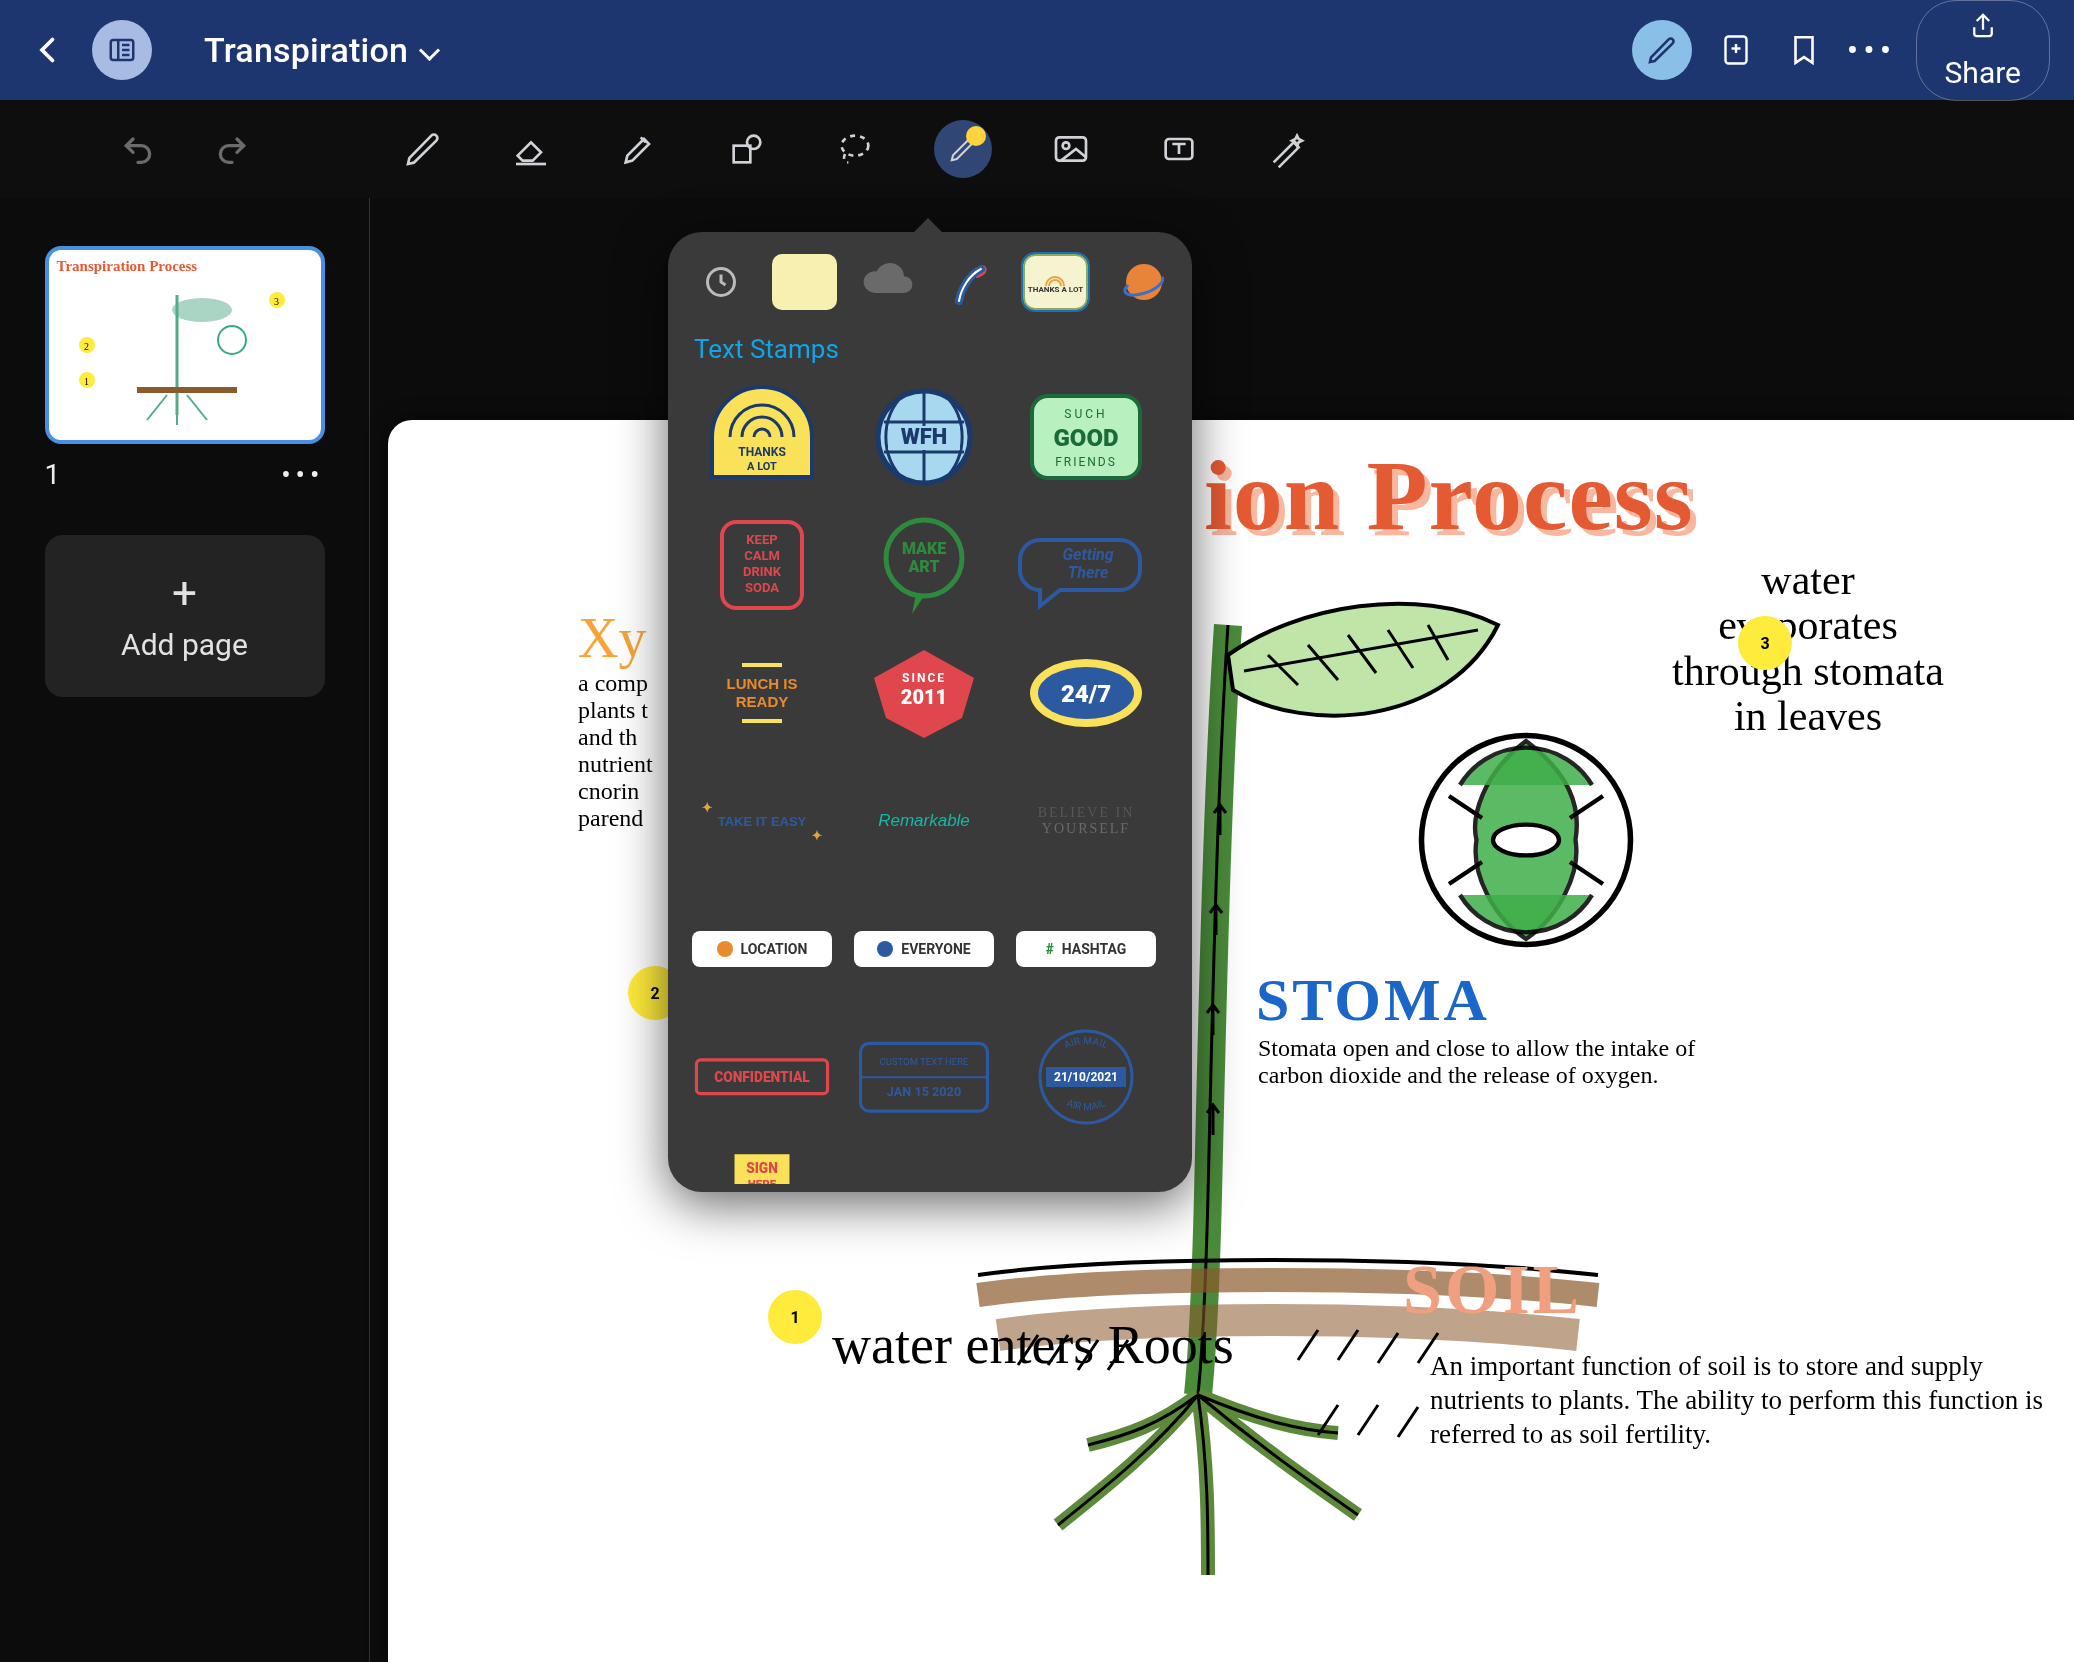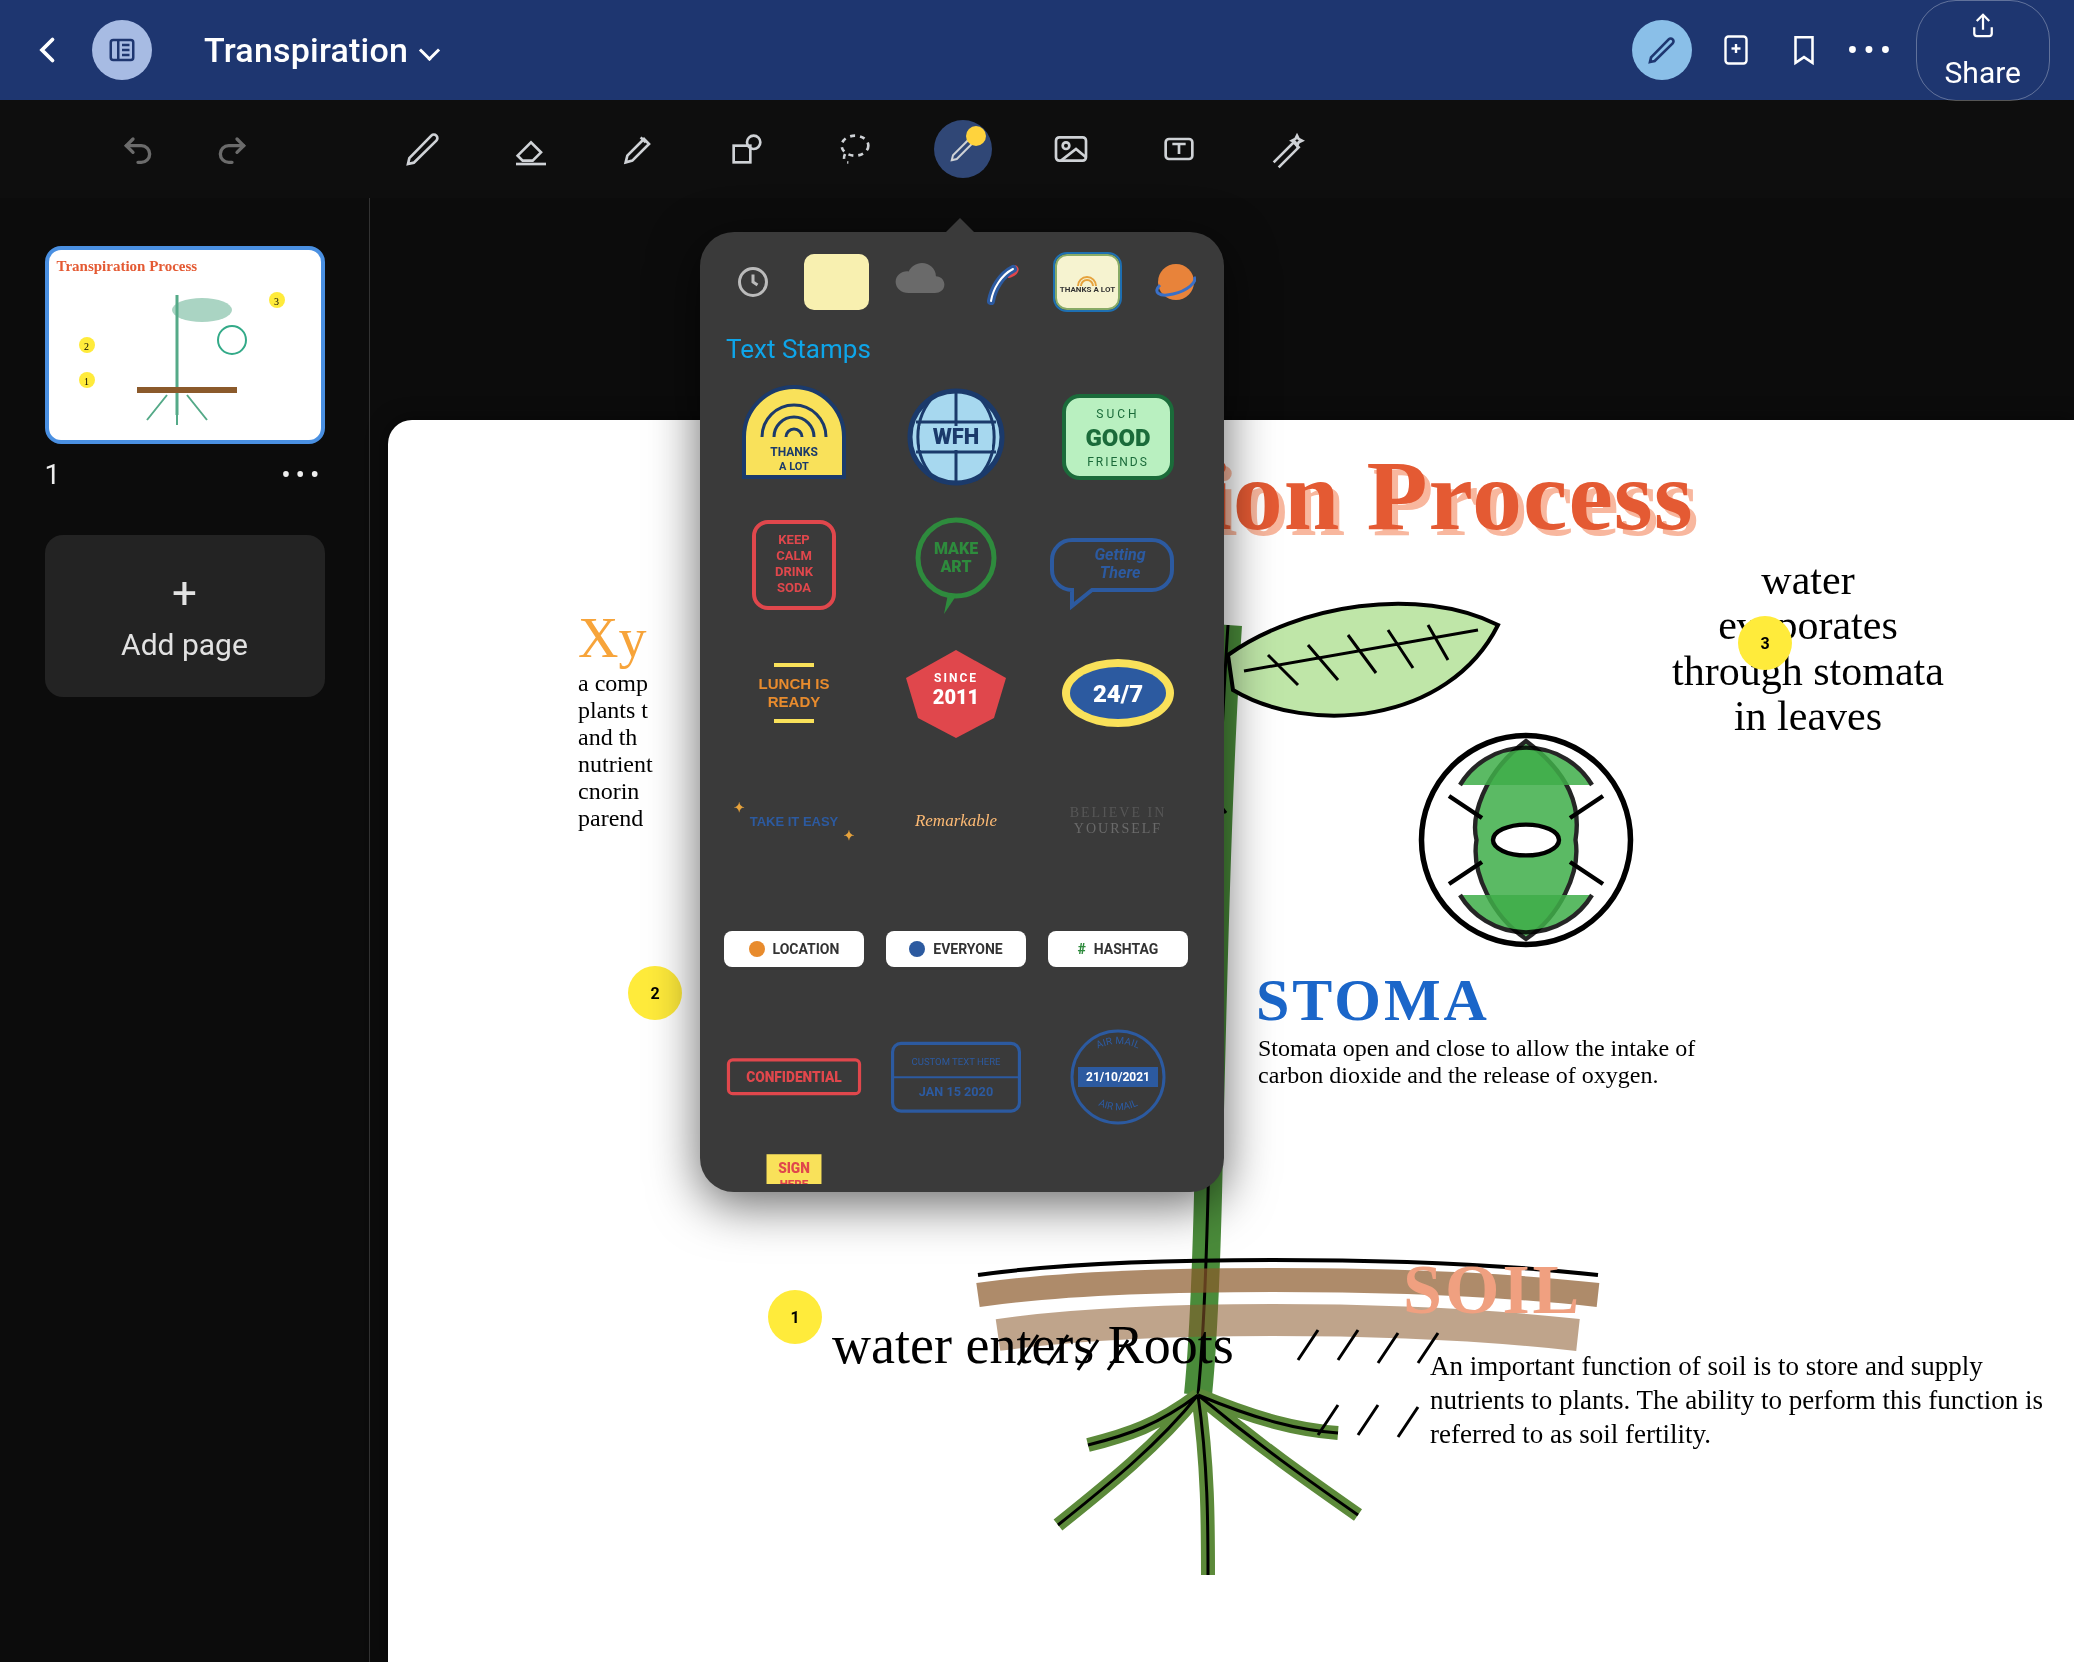--- a/index.html
+++ b/index.html
@@ -80,21 +80,21 @@
 
   
   .evap { position:absolute; left:1280px; top:138px; width:280px; font-size:42px; font-family:"Segoe Script",cursive; text-align:center; line-height:1.08; }
 
   .circled2 { left:240px; top:546px; }
   .circled3 { left:1350px; top:196px; }
   .circled1 { left:380px; top:870px; }
 
   
   .popover {
-    position:absolute; left:700px; top:232px; width:524px; height:960px;
+    position:absolute; left:668px; top:232px; width:524px; height:960px;
     background:#3a3a3a; border-radius:34px; box-shadow:0 12px 50px rgba(0,0,0,.6);
     display:flex; flex-direction:column; padding:22px 20px 8px; color:#e5e5e5;
   }
   .popover::before {
     content:""; position:absolute; top:-14px; left:244px; width:0;height:0;
     border-left:16px solid transparent;border-right:16px solid transparent;border-bottom:16px solid #3a3a3a;
   }
   .pop-tabs { display:flex; align-items:center; gap:18px; margin-bottom:18px; }
   .ptab { width:70px; height:56px; border-radius:10px; display:flex; align-items:center; justify-content:center; cursor:pointer; }
   .ptab.selected { outline:2px solid #1e6fb1; border-radius:12px; }
@@ -465,21 +465,21 @@
     </div>
 
     <div class="sticker-item st-easy">
       <div class="txt" style="color:#2c5aa0;font-size:13px;font-weight:900;position:relative;">
         <span style="position:absolute;left:-16px;top:-14px;color:#e6a23c;">✦</span>
         <span>TAKE IT EASY</span>
         <span style="position:absolute;right:-16px;bottom:-14px;color:#e6a23c;">✦</span>
       </div>
     </div>
     <div class="sticker-item st-remark">
-      <div class="txt" style="color:#fdba74;font-family:Liberation Serif, serif;font-style:italic;font-size:17px;">Remarkable</div>
+      <div class="txt" style="color:#14b8a6;font-family:Liberation Sans, sans-serif;font-style:italic;font-size:17px;">Remarkable</div>
     </div>
     <div class="sticker-item st-yourself">
       <div class="txt" style="color:#6a6a6a;font-family:Georgia,serif;font-size:14px;letter-spacing:2px;">
         <div style="font-size:14px;opacity:.6;">BELIEVE IN</div>
         <div>YOURSELF</div>
       </div>
     </div>
 
     <div class="sticker-item">
       <div class="chip">

